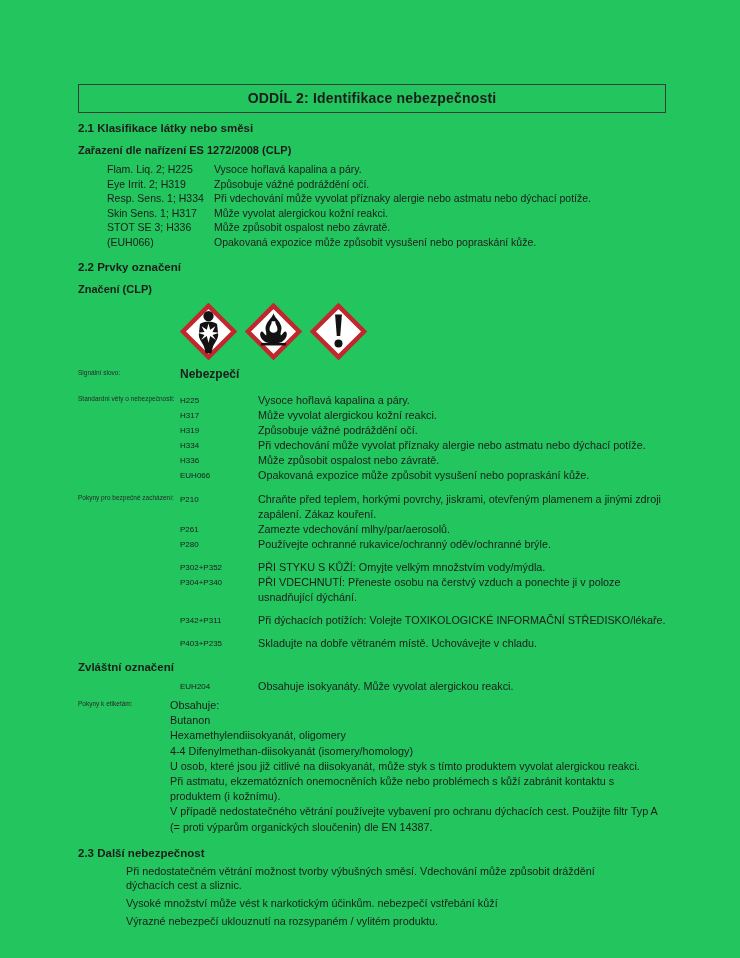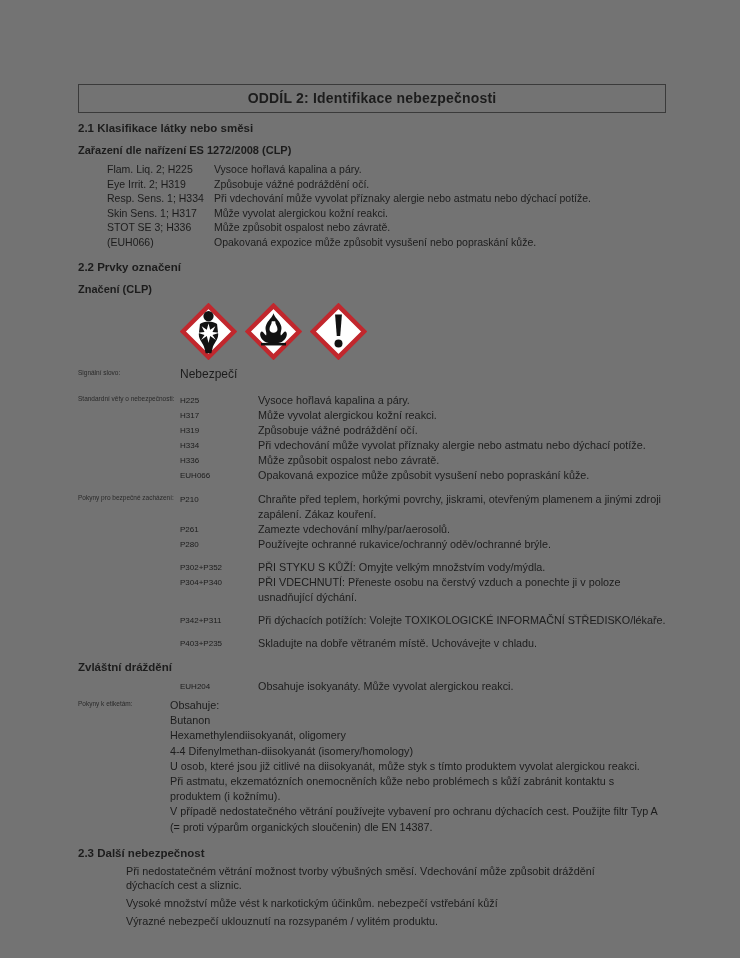--- a/index.html
+++ b/index.html
@@ -1,19 +1,19 @@
 <!DOCTYPE html>
 <html><head>
 <meta charset="utf-8">
 <style>
   html,body { margin:0; padding:0; }
   .page {
     position:relative;
     width:740px; height:958px;
-    background:#737373;
+    background:#22c55e;
     font-family:"Liberation Sans", sans-serif;
     color:#1c1c1c;
     overflow:hidden;
   }
   .doc { position:absolute; left:78px; top:84px; width:588px; }
 
   .title-box {
     border:1.5px solid #3a3a3a;
     padding:4px 0 5px 0;
     text-align:center;
@@ -28,21 +28,21 @@
 
   .pictos { margin:8px 0 0 102px; display:flex; gap:8px; }
   .picto  { width:57px; height:57px; display:block; }
 
   .labelled { position:relative; }
   .side-label {
     position:absolute; left:0; top:2px;
     font-size:6.5px; color:#2a2a2a; white-space:nowrap;
   }
   .signal-row { margin-top:7px; }
-  .signal-word { margin-left:102px; font-size:12px; font-weight:normal; }
+  .signal-word { margin-left:102px; font-size:12px; font-weight:bold; }
 
   .stmt-rows { margin-left:102px; }
   .stmt-row  { display:grid; grid-template-columns:78px 1fr; }
   .stmt-row .code { font-size:8px; padding-top:2.5px; }
   .stmt-row .txt  { font-size:10.8px; line-height:15px; }
   .stmt-row.gap   { margin-top:8px; }
   .hazard-block   { margin-top:12px; }
   .precaution-block { margin-top:9px; }
   .special-block  { margin-top:6px; }
 
@@ -179,21 +179,21 @@
           <span class="code">P342+P311</span>
           <span class="txt">Při dýchacích potížích: Volejte TOXIKOLOGICKÉ INFORMAČNÍ STŘEDISKO/lékaře.</span>
         </div>
         <div class="stmt-row gap">
           <span class="code">P403+P235</span>
           <span class="txt">Skladujte na dobře větraném místě. Uchovávejte v chladu.</span>
         </div>
       </div>
     </div>
 
-    <div class="h-special">Zvláštní dráždění</div>
+    <div class="h-special">Zvláštní označení</div>
 
     <div class="special-block">
       <div class="stmt-rows">
         <div class="stmt-row">
           <span class="code">EUH204</span>
           <span class="txt">Obsahuje isokyanáty. Může vyvolat alergickou reakci.</span>
         </div>
       </div>
     </div>
 

